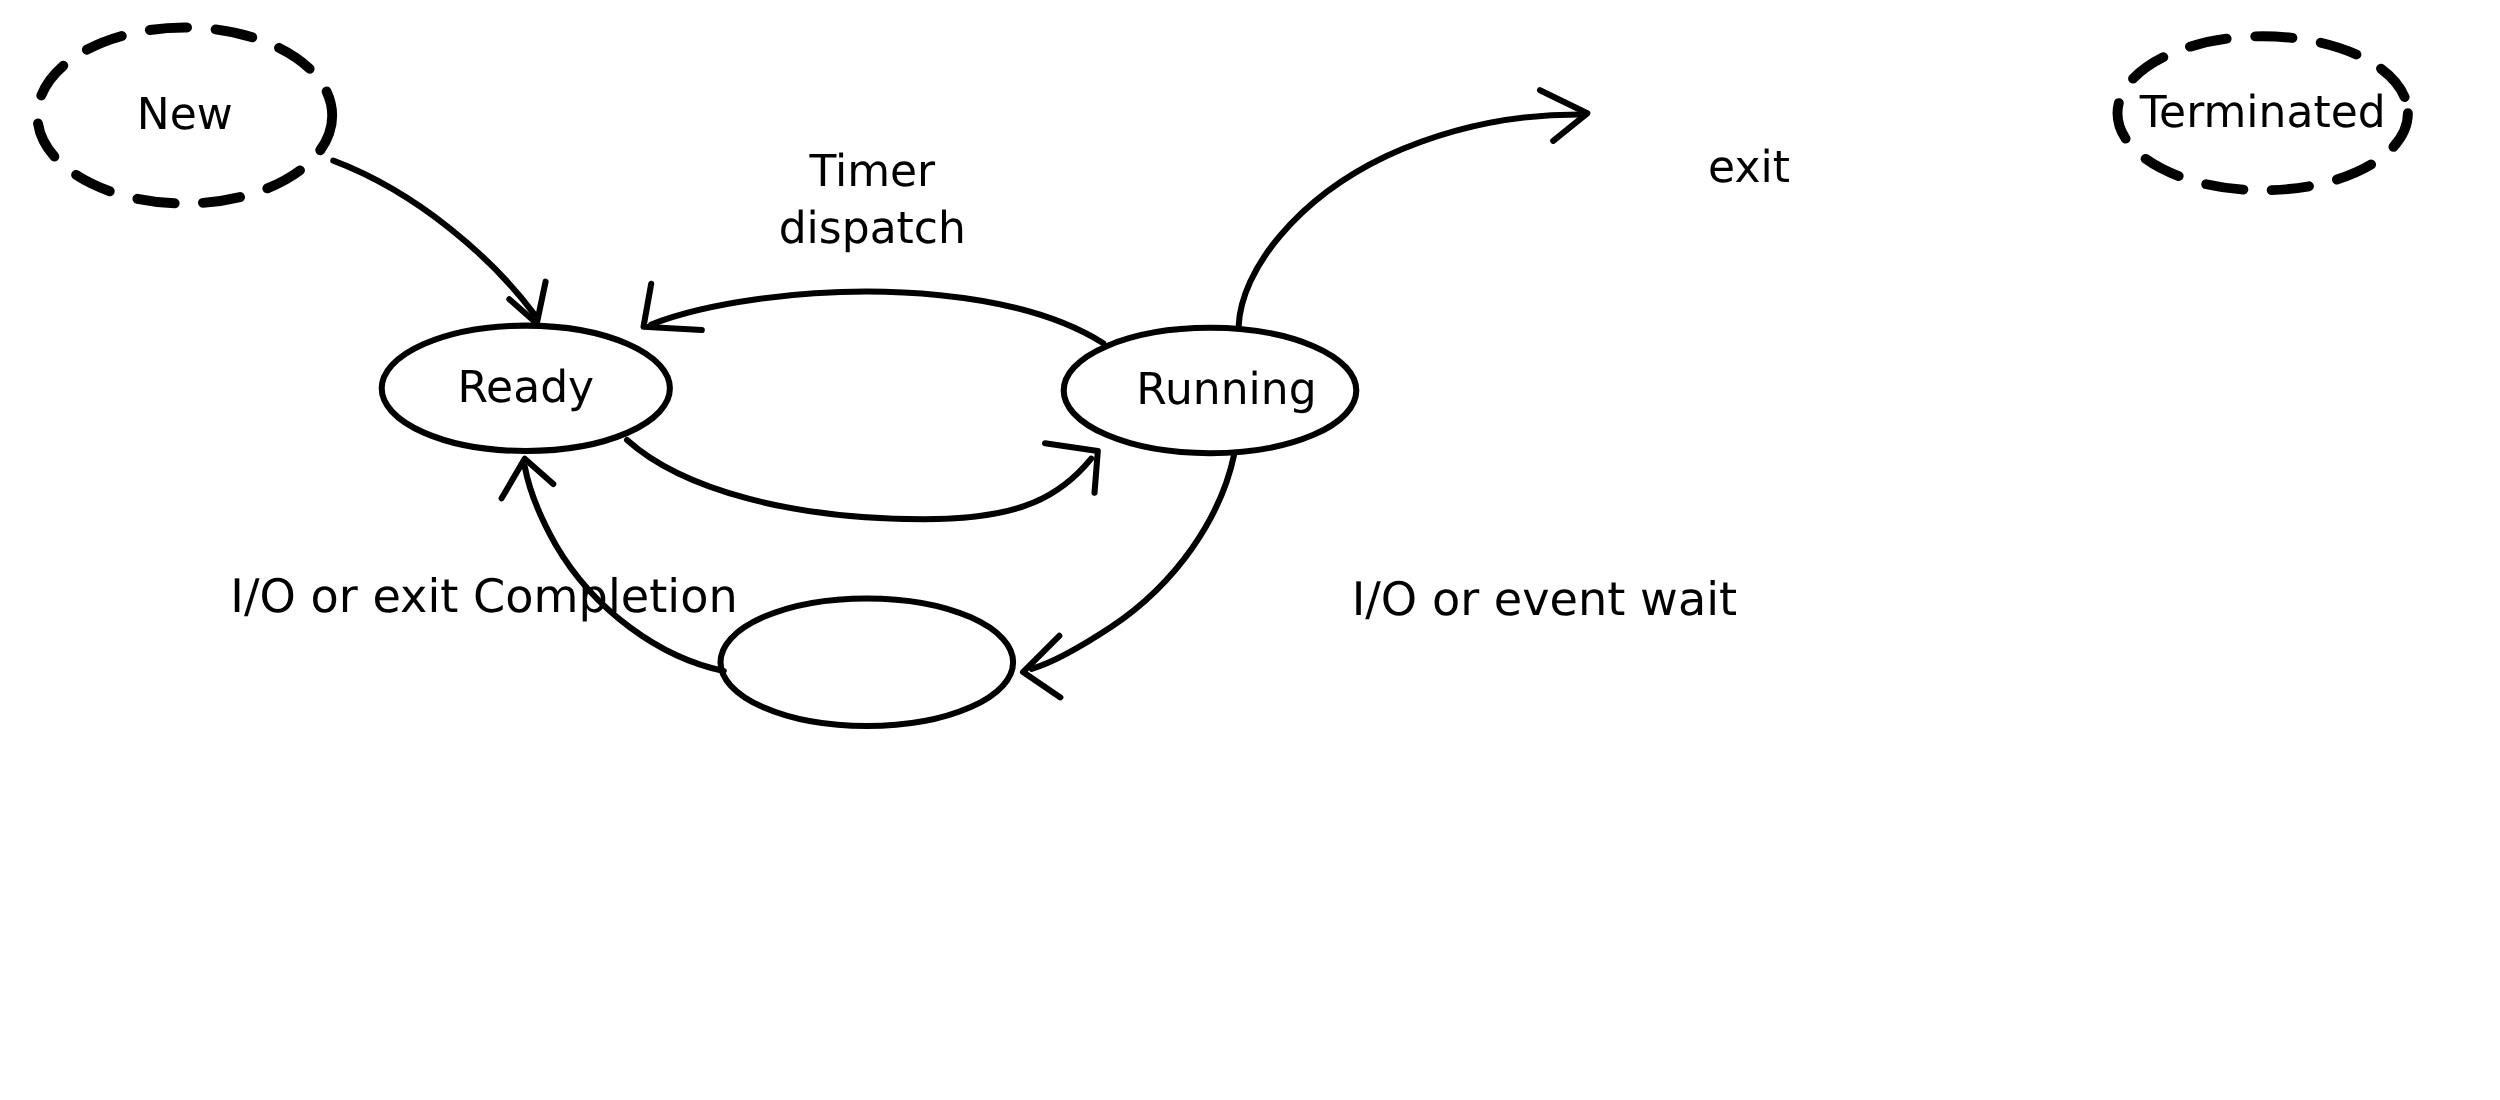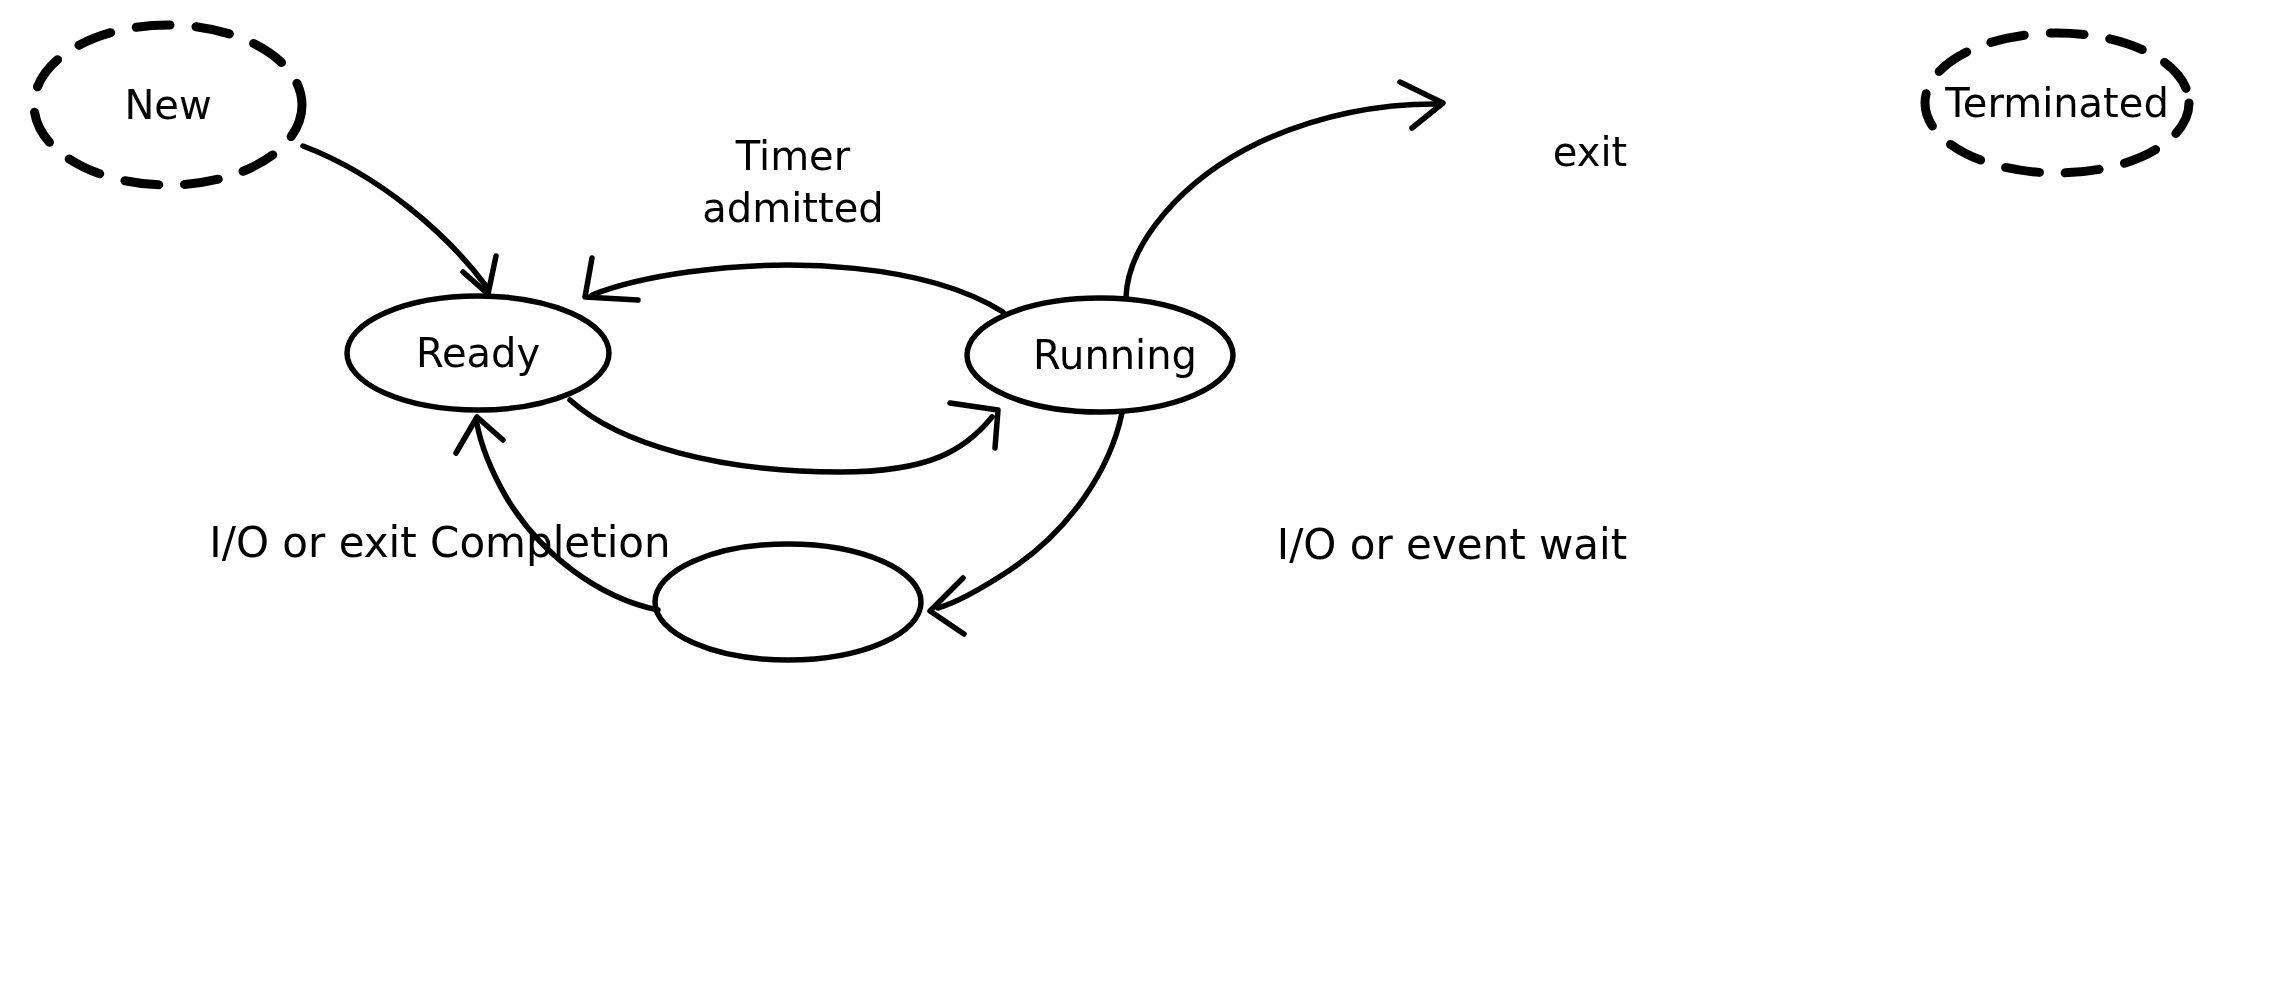--- a/index.html
+++ b/index.html
@@ -126,22 +126,22 @@
   <div class="node-label" style="left:168px; top:105px;">New</div>
 
   <div class="node-label" style="left:2057px; top:103px;">Terminated</div>
 
   <div class="node-label" style="left:478px; top:353px;">Ready</div>
 
   <div class="node-label" style="left:1100px; top:355px;margin-left:15px;">Running</div>
 
 
 
-  <div class="edge-label" style="left:793px; top:182px;"><span>Timer</span><br><span>admitted</span></div>
+  <div class="edge-label" style="left:793px; top:182px;"><span>Timer</span><br><span>dispatch</span></div>
 
 
   <div class="edge-label" style="left:1590px; top:152px;">exit</div>
 
-  <div class="edge-label big" style="left:1404px; top:545px;margin-left:48px;">I/O or event wait</div>
+  <div class="edge-label big" style="left:1404px; top:545px;">I/O or event wait</div>
 
   <div class="edge-label big" style="left:440px; top:543px;">I/O or exit Completion</div>
 
 </div>
 
 </body></html>

